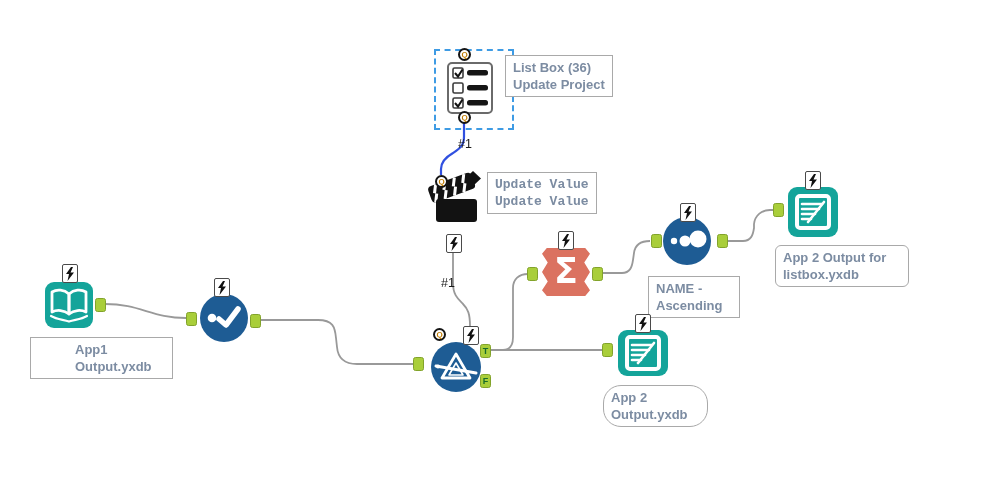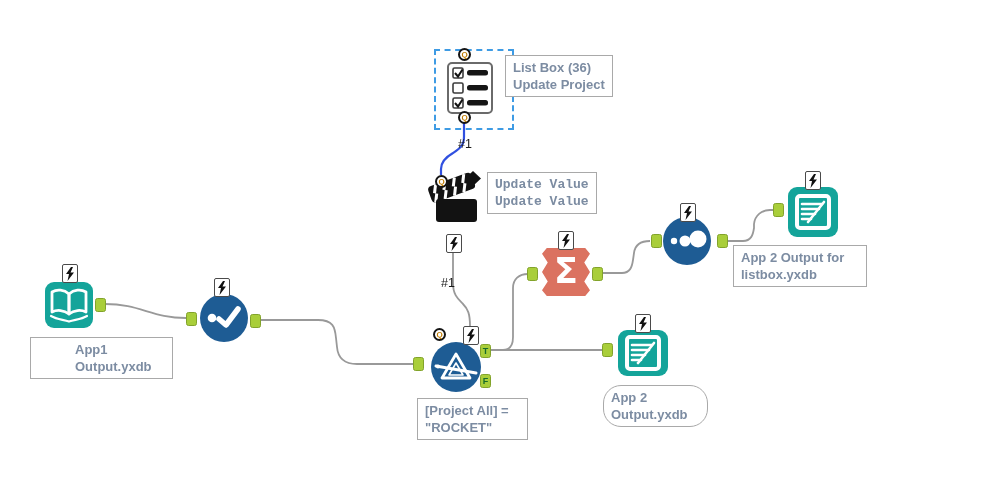--- a/index.html
+++ b/index.html
@@ -178,24 +178,20 @@
   <div class="tool blue-circle" style="left:431px;top:342px;width:50px;height:50px;">
     <svg width="50" height="50" viewBox="0 0 50 50">
       <path d="M25,12 L39,36 L11,36 Z" fill="none" stroke="#fff" stroke-width="2.8" stroke-linejoin="round"></path>
       <path d="M25,21 L32,33 L18,33 Z" fill="none" stroke="#fff" stroke-width="1.6" stroke-linejoin="round"></path>
       <path d="M5,24 L45,31" stroke="#fff" stroke-width="3" stroke-linecap="round"></path>
       <circle cx="7" cy="24.5" r="2" fill="#fff"></circle>
     </svg>
   </div>
   <div class="connector" style="left:480px;top:344px;"><span>T</span></div>
   <div class="connector" style="left:480px;top:374px;"><span>F</span></div>
-  <div class="note" style="left:417px;top:398px;width:95px;">
-    <div>[Project All] =</div>
-    <div>"ROCKET"</div>
-  </div>
 
   <div class="bolt-box" style="left:558px;top:231px;">
     <svg width="10" height="14" viewBox="0 0 10 14">
         <path d="M6,0 L1,7 L4,7 L2.5,14 L9,5.5 L5.5,5.5 L8,0 Z" fill="#111"></path>
       </svg>
   </div>
   <div class="connector" style="left:527px;top:267px;"></div>
   <div class="tool summarize-shape" style="left:542px;top:248px;width:48px;height:48px;">
     <span class="sigma">Σ</span>
   </div>
@@ -208,40 +204,44 @@
   </div>
   <div class="connector" style="left:651px;top:234px;"></div>
   <div class="tool blue-circle" style="left:663px;top:217px;width:48px;height:48px;">
     <svg width="48" height="48" viewBox="0 0 48 48">
       <circle cx="11" cy="24" r="3.2" fill="#fff"></circle>
       <circle cx="22" cy="24" r="5.5" fill="#fff"></circle>
       <circle cx="35" cy="22" r="8.5" fill="#fff"></circle>
     </svg>
   </div>
   <div class="connector" style="left:717px;top:234px;"></div>
+  <div class="note" style="left:648px;top:276px;width:76px;">
+    <div>NAME -</div>
+    <div>Ascending</div>
+  </div>
 
   <div class="bolt-box" style="left:805px;top:171px;">
     <svg width="10" height="14" viewBox="0 0 10 14">
         <path d="M6,0 L1,7 L4,7 L2.5,14 L9,5.5 L5.5,5.5 L8,0 Z" fill="#111"></path>
       </svg>
   </div>
   <div class="connector" style="left:773px;top:203px;"></div>
   <div class="tool teal-box" style="left:788px;top:187px;width:50px;height:50px;">
     <svg width="50" height="50" viewBox="0 0 50 50">
       <rect x="9" y="9" width="32" height="32" rx="3" fill="none" stroke="#fff" stroke-width="4"></rect>
       <g stroke="#fff" stroke-width="2.6" stroke-linecap="round">
         <path d="M14,17 L34,17"></path>
           <path d="M14,22 L31,22"></path>
           <path d="M14,27 L27,27"></path>
           <path d="M14,32 L23,32"></path>
         <path d="M20,35 L36,15"></path>
       </g>
     </svg>
   </div>
-  <div class="note" style="left:733px;top:245px;width:118px;">
+  <div class="note" style="left:775px;top:245px;width:118px;border-radius:6px;">
     <div>App 2 Output for</div>
     <div>listbox.yxdb</div>
   </div>
 
   <div class="bolt-box" style="left:635px;top:314px;">
     <svg width="10" height="14" viewBox="0 0 10 14">
         <path d="M6,0 L1,7 L4,7 L2.5,14 L9,5.5 L5.5,5.5 L8,0 Z" fill="#111"></path>
       </svg>
   </div>
   <div class="connector" style="left:602px;top:343px;"></div>

